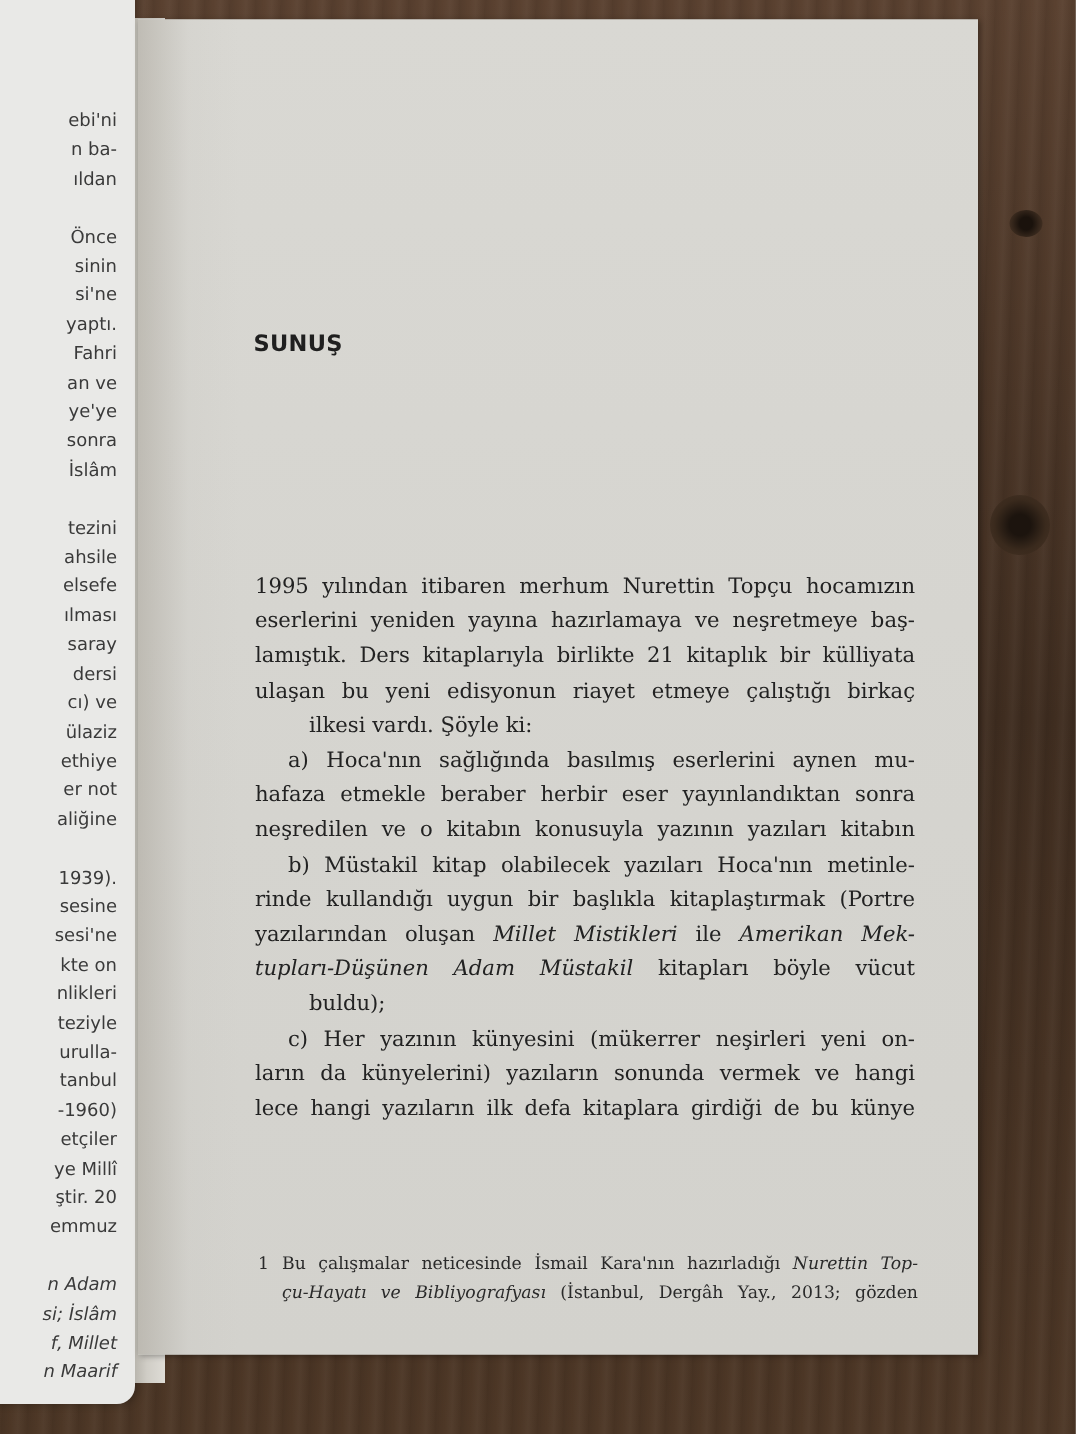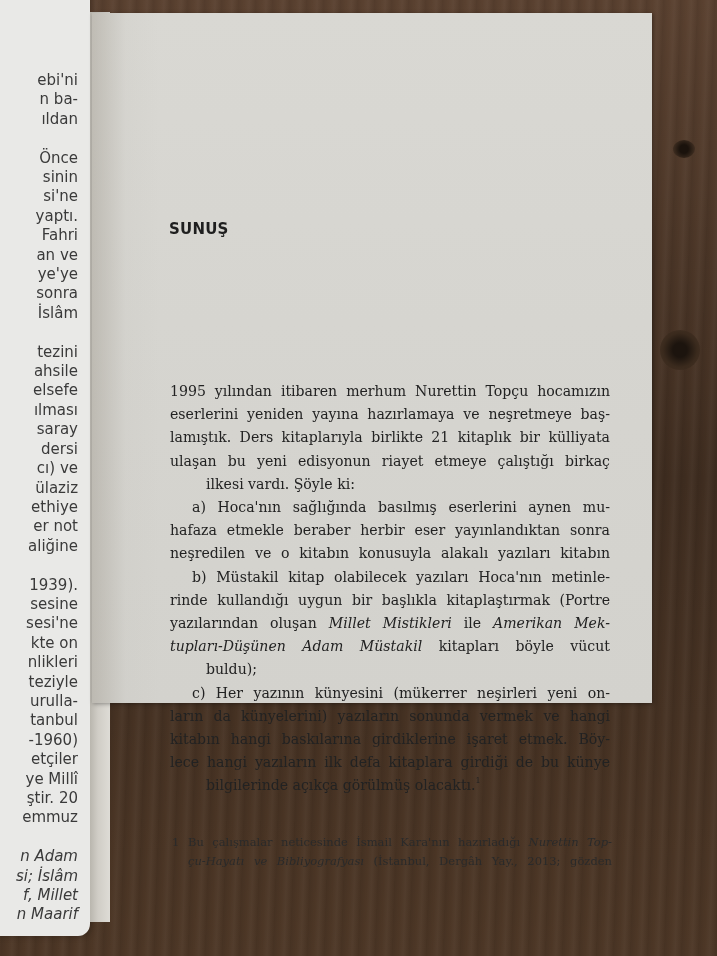--- a/index.html
+++ b/index.html
@@ -21,32 +21,32 @@
   
   .left-page {
     position:absolute; left:-10px; top:-10px; width:100px; height:946px;
     background:#e9e9e7;
     box-shadow:2px 0 6px rgba(0,0,0,0.25);
     border-bottom-right-radius:12px;
     overflow:hidden;
   }
   .left-page .col {
     position:absolute; right:12px; top:81px;
-    font-family:"DejaVu Sans", sans-serif; font-size:15px; line-height:19.4px;
+    font-family:"DejaVu Sans", sans-serif; font-size:12px; line-height:19.4px;
     color:#3a3a3a; text-align:right; white-space:pre;
   }
   .left-page .col .gap { height:19.4px; }
   .left-page .col .it { font-style:italic; }
   .gutter {
     position:absolute; left:90px; top:12px; width:20px; height:910px;
     background:linear-gradient(90deg,#b9b6ae 0%,#d0cdc6 40%,#dedcd6 100%);
   }
   
   .right-page {
-    position:absolute; left:92px; top:13px; width:560px; height:690px;
+    position:absolute; left:92px; top:13px; width:560px; height:890px;
     background:#d8d7d2;
     background-image:
       linear-gradient(90deg, rgba(170,165,155,0.55) 0%, rgba(200,198,192,0.2) 6%, rgba(0,0,0,0) 12%),
       linear-gradient(180deg,#d9d8d3 0%,#d5d4cf 60%,#d3d2cd 100%);
     box-shadow:1px 1px 4px rgba(0,0,0,0.35);
   }
   .page-title {
     position:absolute; left:77px; top:207px;
     font-family:"DejaVu Sans", sans-serif; font-weight:bold; font-size:15px;
     color:#1f1f1f; letter-spacing:0.2px;
@@ -85,33 +85,31 @@
 
   <div class="body-text">
     <span class="line">1995 yılından itibaren merhum Nurettin Topçu hocamızın</span>
     <span class="line">eserlerini yeniden yayına hazırlamaya ve neşretmeye baş-</span>
     <span class="line">lamıştık. Ders kitaplarıyla birlikte 21 kitaplık bir külliyata</span>
     <span class="line">ulaşan bu yeni edisyonun riayet etmeye çalıştığı birkaç</span>
     <span class="line last">ilkesi vardı. Şöyle ki:</span>
 
     <span class="line ind">a) Hoca'nın sağlığında basılmış eserlerini aynen mu-</span>
     <span class="line">hafaza etmekle beraber herbir eser yayınlandıktan sonra</span>
-    <span class="line">neşredilen ve o kitabın konusuyla alakalı yazıları kitabın</span>
+    <span class="line">neşredilen ve o kitabın konusuyla yazının yazıları kitabın</span>
 
     <span class="line ind">b) Müstakil kitap olabilecek yazıları Hoca'nın metinle-</span>
     <span class="line">rinde kullandığı uygun bir başlıkla kitaplaştırmak (Portre</span>
     <span class="line"><span>yazılarından oluşan </span><em>Millet Mistikleri</em><span> ile </span><em>Amerikan Mek-</em></span>
     <span class="line"><em>tupları-Düşünen Adam Müstakil</em><span> kitapları böyle vücut</span></span>
     <span class="line last">buldu);</span>
 
     <span class="line ind">c) Her yazının künyesini (mükerrer neşirleri yeni on-</span>
     <span class="line">ların da künyelerini) yazıların sonunda vermek ve hangi</span>
-    <span class="line">kitabın hangi baskılarına girdiklerine işaret etmek. Böy-</span>
     <span class="line">lece hangi yazıların ilk defa kitaplara girdiği de bu künye</span>
-    <span class="line last"><span>bilgilerinde açıkça görülmüş olacaktı.</span><sup>1</sup></span>
   </div>
 
   <div class="footnote">
     <span class="num">1</span>
     <div class="fn-body">
       <span class="line"><span>Bu çalışmalar neticesinde İsmail Kara'nın hazırladığı </span><em>Nurettin Top-</em></span>
       <span class="line"><em>çu-Hayatı ve Bibliyografyası</em><span> (İstanbul, Dergâh Yay., 2013; gözden</span></span>
     </div>
   </div>
 </div>

